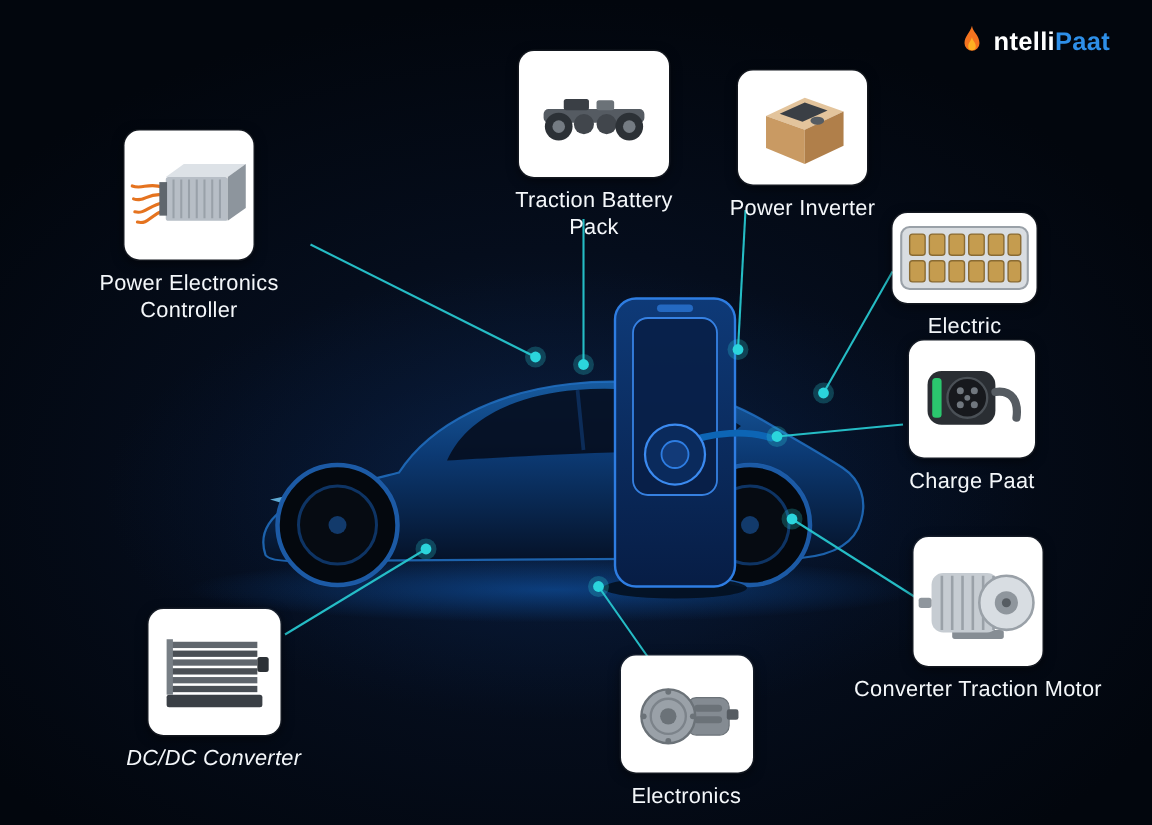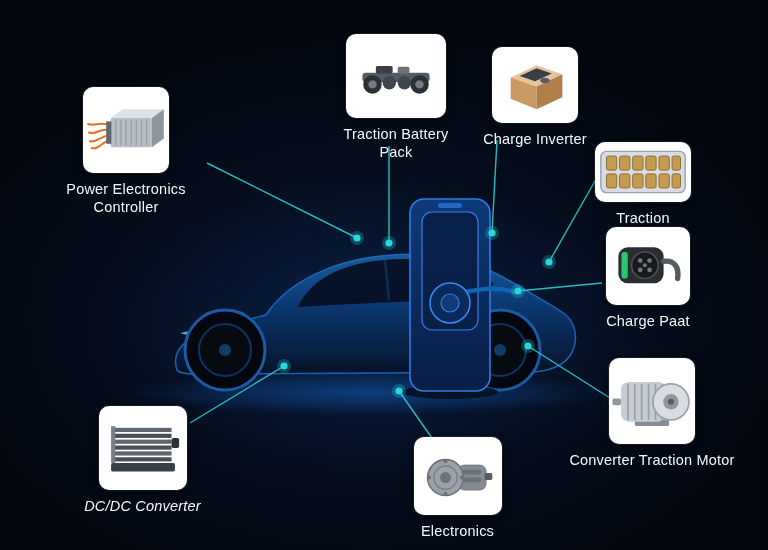--- a/index.html
+++ b/index.html
@@ -116,20 +116,27 @@
         <circle cx="518" cy="291" r="3.6"></circle>
       <circle cx="528" cy="346" r="7" opacity="0.25"></circle>
         <circle cx="528" cy="346" r="3.6"></circle>
       <circle cx="399" cy="391" r="7" opacity="0.25"></circle>
         <circle cx="399" cy="391" r="3.6"></circle>
       <circle cx="284" cy="366" r="7" opacity="0.25"></circle>
         <circle cx="284" cy="366" r="3.6"></circle>
     </g>
   </svg>
 
+  <div class="logo">
+    <svg viewBox="0 0 24 28" width="20" height="24">
+      <path d="M12 1 C12.5 6 18 8.5 18 15 a6 6 0 0 1 -12 0 C6 9.5 10.5 6.5 12 1 Z" fill="#f4731f"></path>
+      <path d="M12 10 C12.3 13 15 14 15 17.5 a3 3 0 0 1 -6 0 C9 14.5 11.3 13 12 10 Z" fill="#fdb022"></path>
+    </svg>
+    <span class="brand"><span class="b1">ntelli</span><span class="b2">Paat</span></span>
+  </div>
 
   <div class="comp comp-pec">
     <div class="img-box" style="width:86px;height:86px">
       <svg viewBox="0 0 100 100">
         <g stroke="#e5731f" stroke-width="2.4" fill="none" stroke-linecap="round">
           <path d="M30,44 C18,40 14,46 6,43"></path>
           <path d="M30,50 C18,48 15,56 7,53"></path>
           <path d="M30,56 C19,58 16,65 8,63"></path>
           <path d="M30,62 C20,66 18,73 10,71"></path>
         </g>
@@ -171,21 +178,21 @@
   <div class="comp comp-pinv">
     <div class="img-box" style="width:86px;height:76px">
       <svg viewBox="0 0 100 100">
         <polygon points="18,40 52,24 86,36 52,52" fill="#e3c49c"></polygon>
         <polygon points="18,40 52,52 52,82 18,68" fill="#c99a63"></polygon>
         <polygon points="52,52 86,36 86,66 52,82" fill="#b07f4a"></polygon>
         <polygon points="30,38 52,28 72,35 50,45" fill="#3a3f45"></polygon>
         <ellipse cx="63" cy="44" rx="6" ry="3.5" fill="#565c62"></ellipse>
       </svg>
     </div>
-    <div class="comp-label nowrap">Charge Inverter</div>
+    <div class="comp-label nowrap">Power Inverter</div>
   </div>
 
   <div class="comp comp-batt">
     <div class="img-box" style="width:96px;height:60px">
       <svg viewBox="0 0 100 64">
         <rect x="5" y="10" width="90" height="44" rx="6" fill="#d9dde1" stroke="#9aa1a8" stroke-width="1.5"></rect>
         <g fill="#c59c4f" stroke="#8a6b33" stroke-width="1">
           <rect x="11" y="15" width="11" height="15" rx="2"></rect>
             <rect x="25" y="15" width="11" height="15" rx="2"></rect>
           <rect x="39" y="15" width="11" height="15" rx="2"></rect>
@@ -194,21 +201,21 @@
             <rect x="81" y="15" width="9" height="15" rx="2"></rect>
           <rect x="11" y="34" width="11" height="15" rx="2"></rect>
             <rect x="25" y="34" width="11" height="15" rx="2"></rect>
           <rect x="39" y="34" width="11" height="15" rx="2"></rect>
             <rect x="53" y="34" width="11" height="15" rx="2"></rect>
           <rect x="67" y="34" width="11" height="15" rx="2"></rect>
             <rect x="81" y="34" width="9" height="15" rx="2"></rect>
         </g>
       </svg>
     </div>
-    <div class="comp-label nowrap">Traction</div>
+    <div class="comp-label nowrap">Electric</div>
   </div>
 
   <div class="comp comp-cp">
     <div class="img-box" style="width:84px;height:78px">
       <svg viewBox="0 0 100 100">
         <rect x="12" y="26" width="58" height="46" rx="12" fill="#2a2e33"></rect>
         <rect x="16" y="32" width="8" height="34" rx="3" fill="#2bc76e"></rect>
         <circle cx="46" cy="49" r="17" fill="#17191d" stroke="#4a5056" stroke-width="2"></circle>
         <g fill="#70777e">
           <circle cx="40" cy="43" r="3"></circle>

